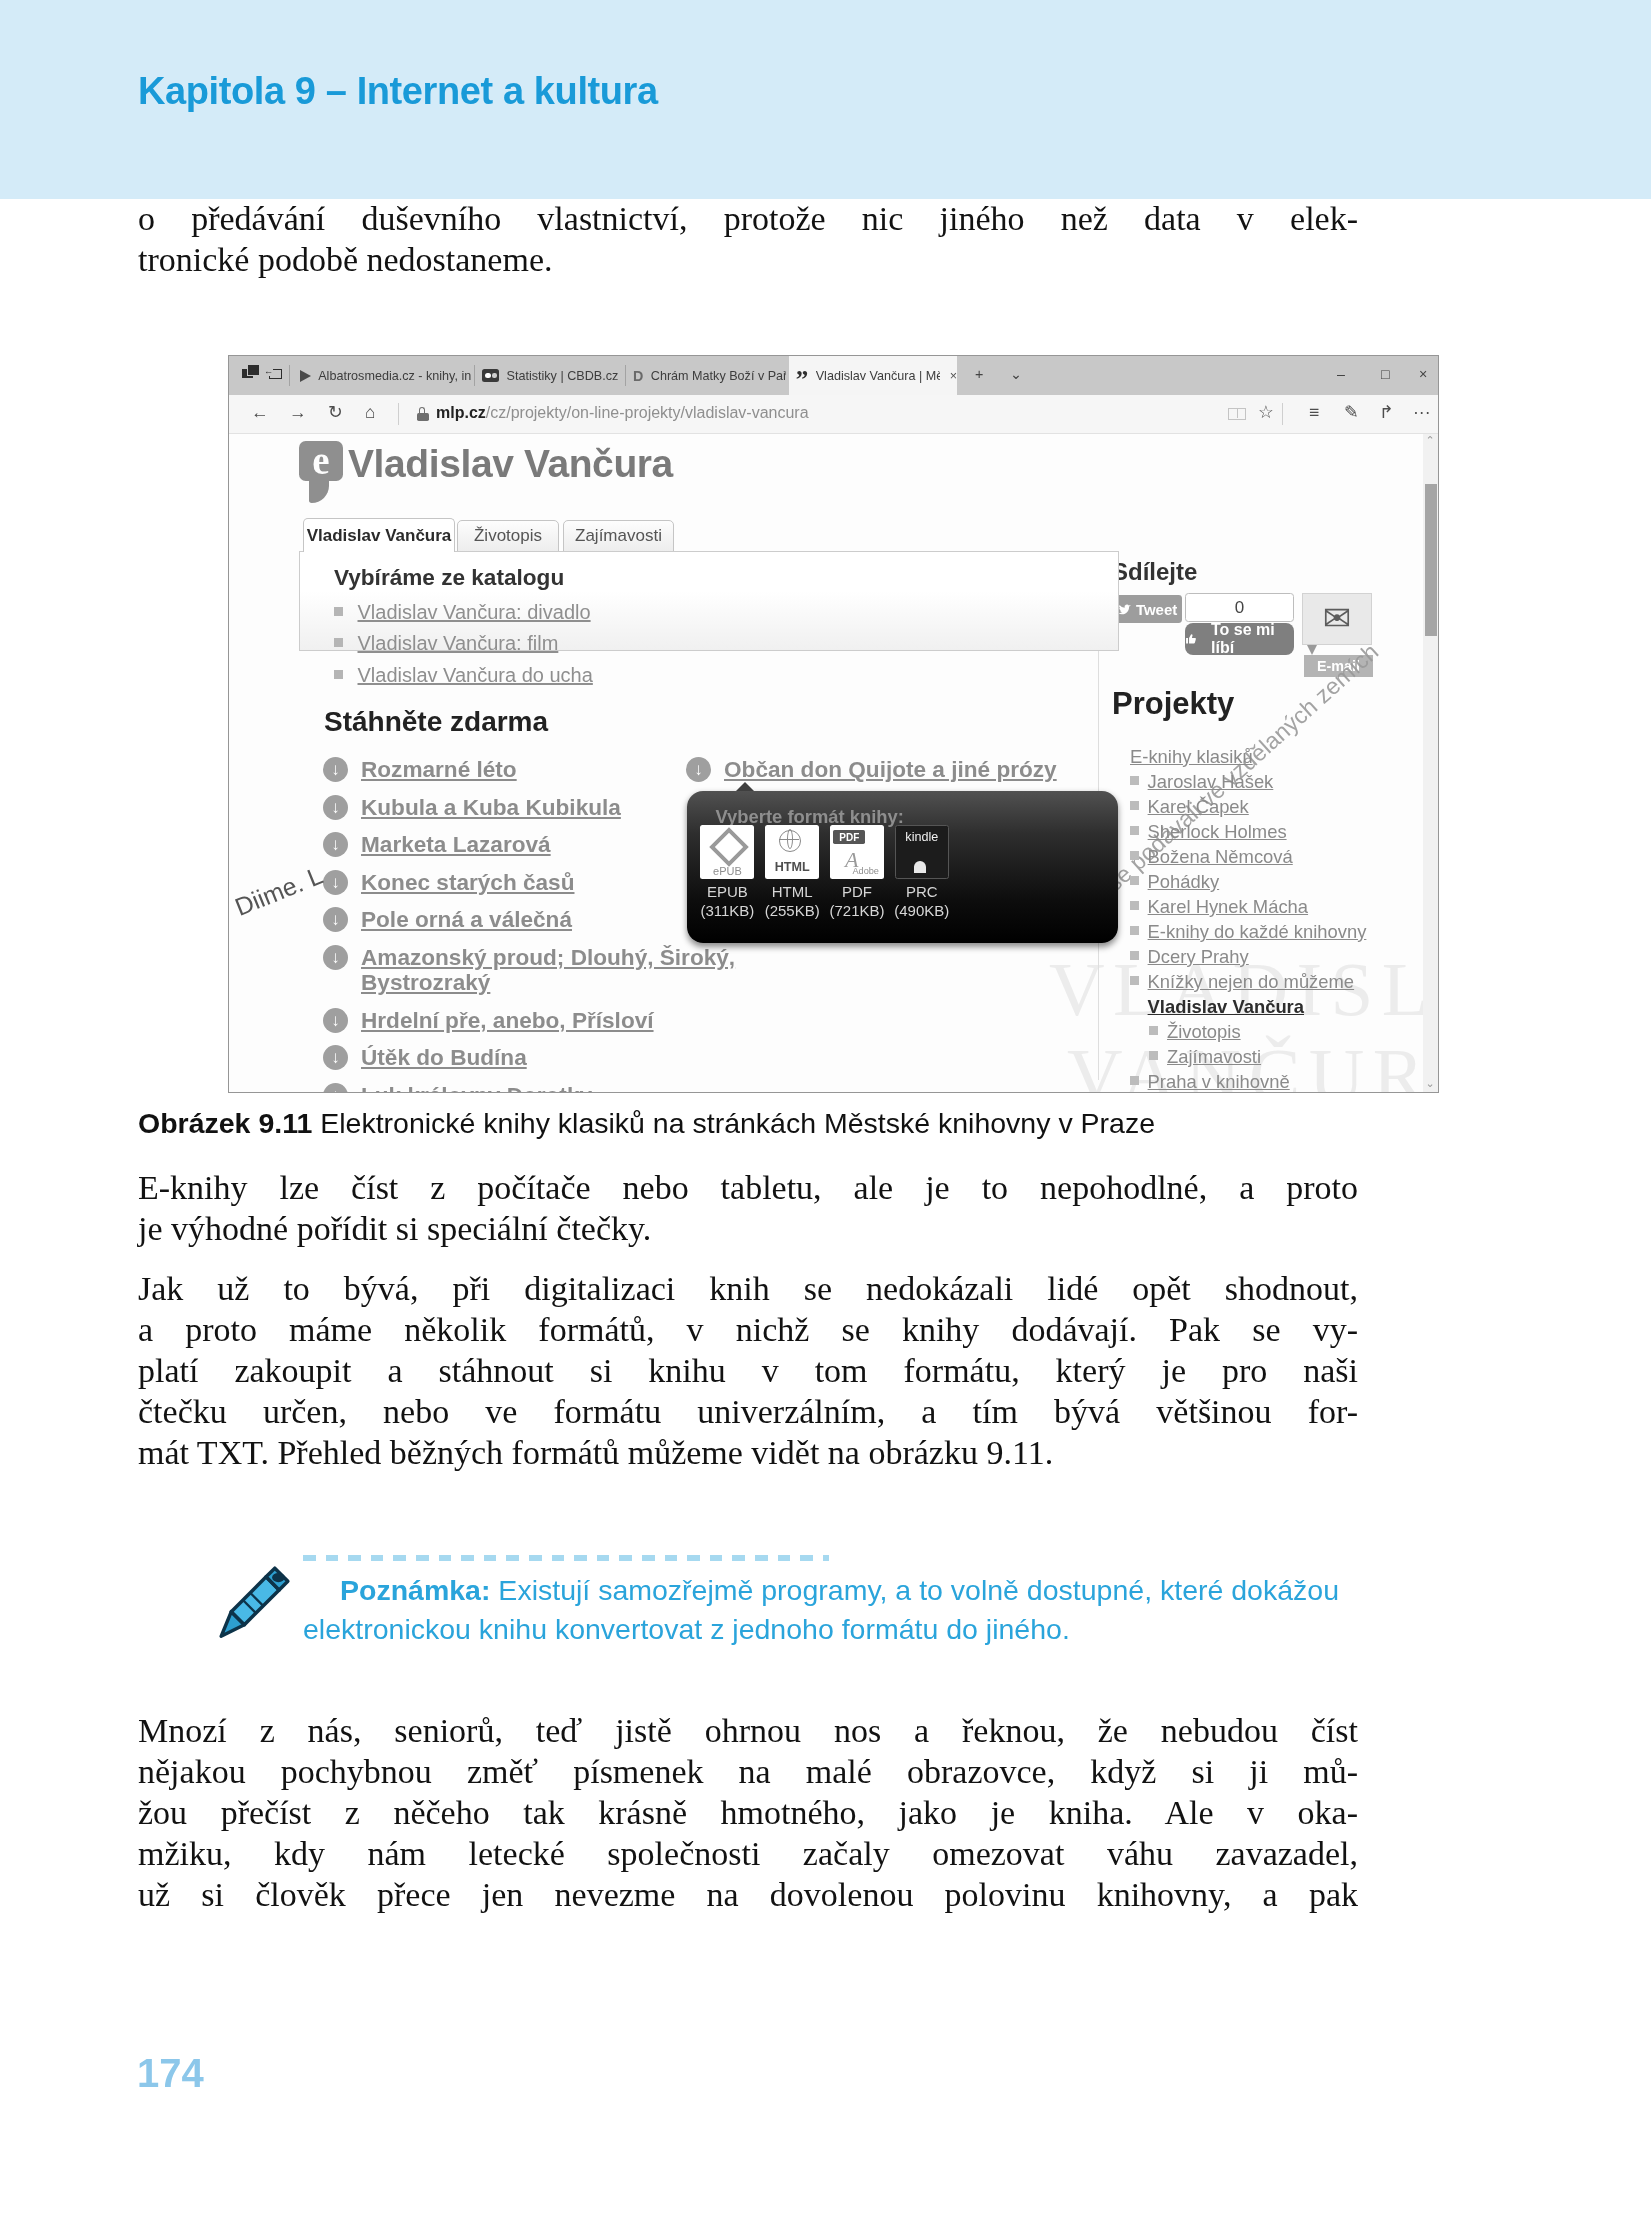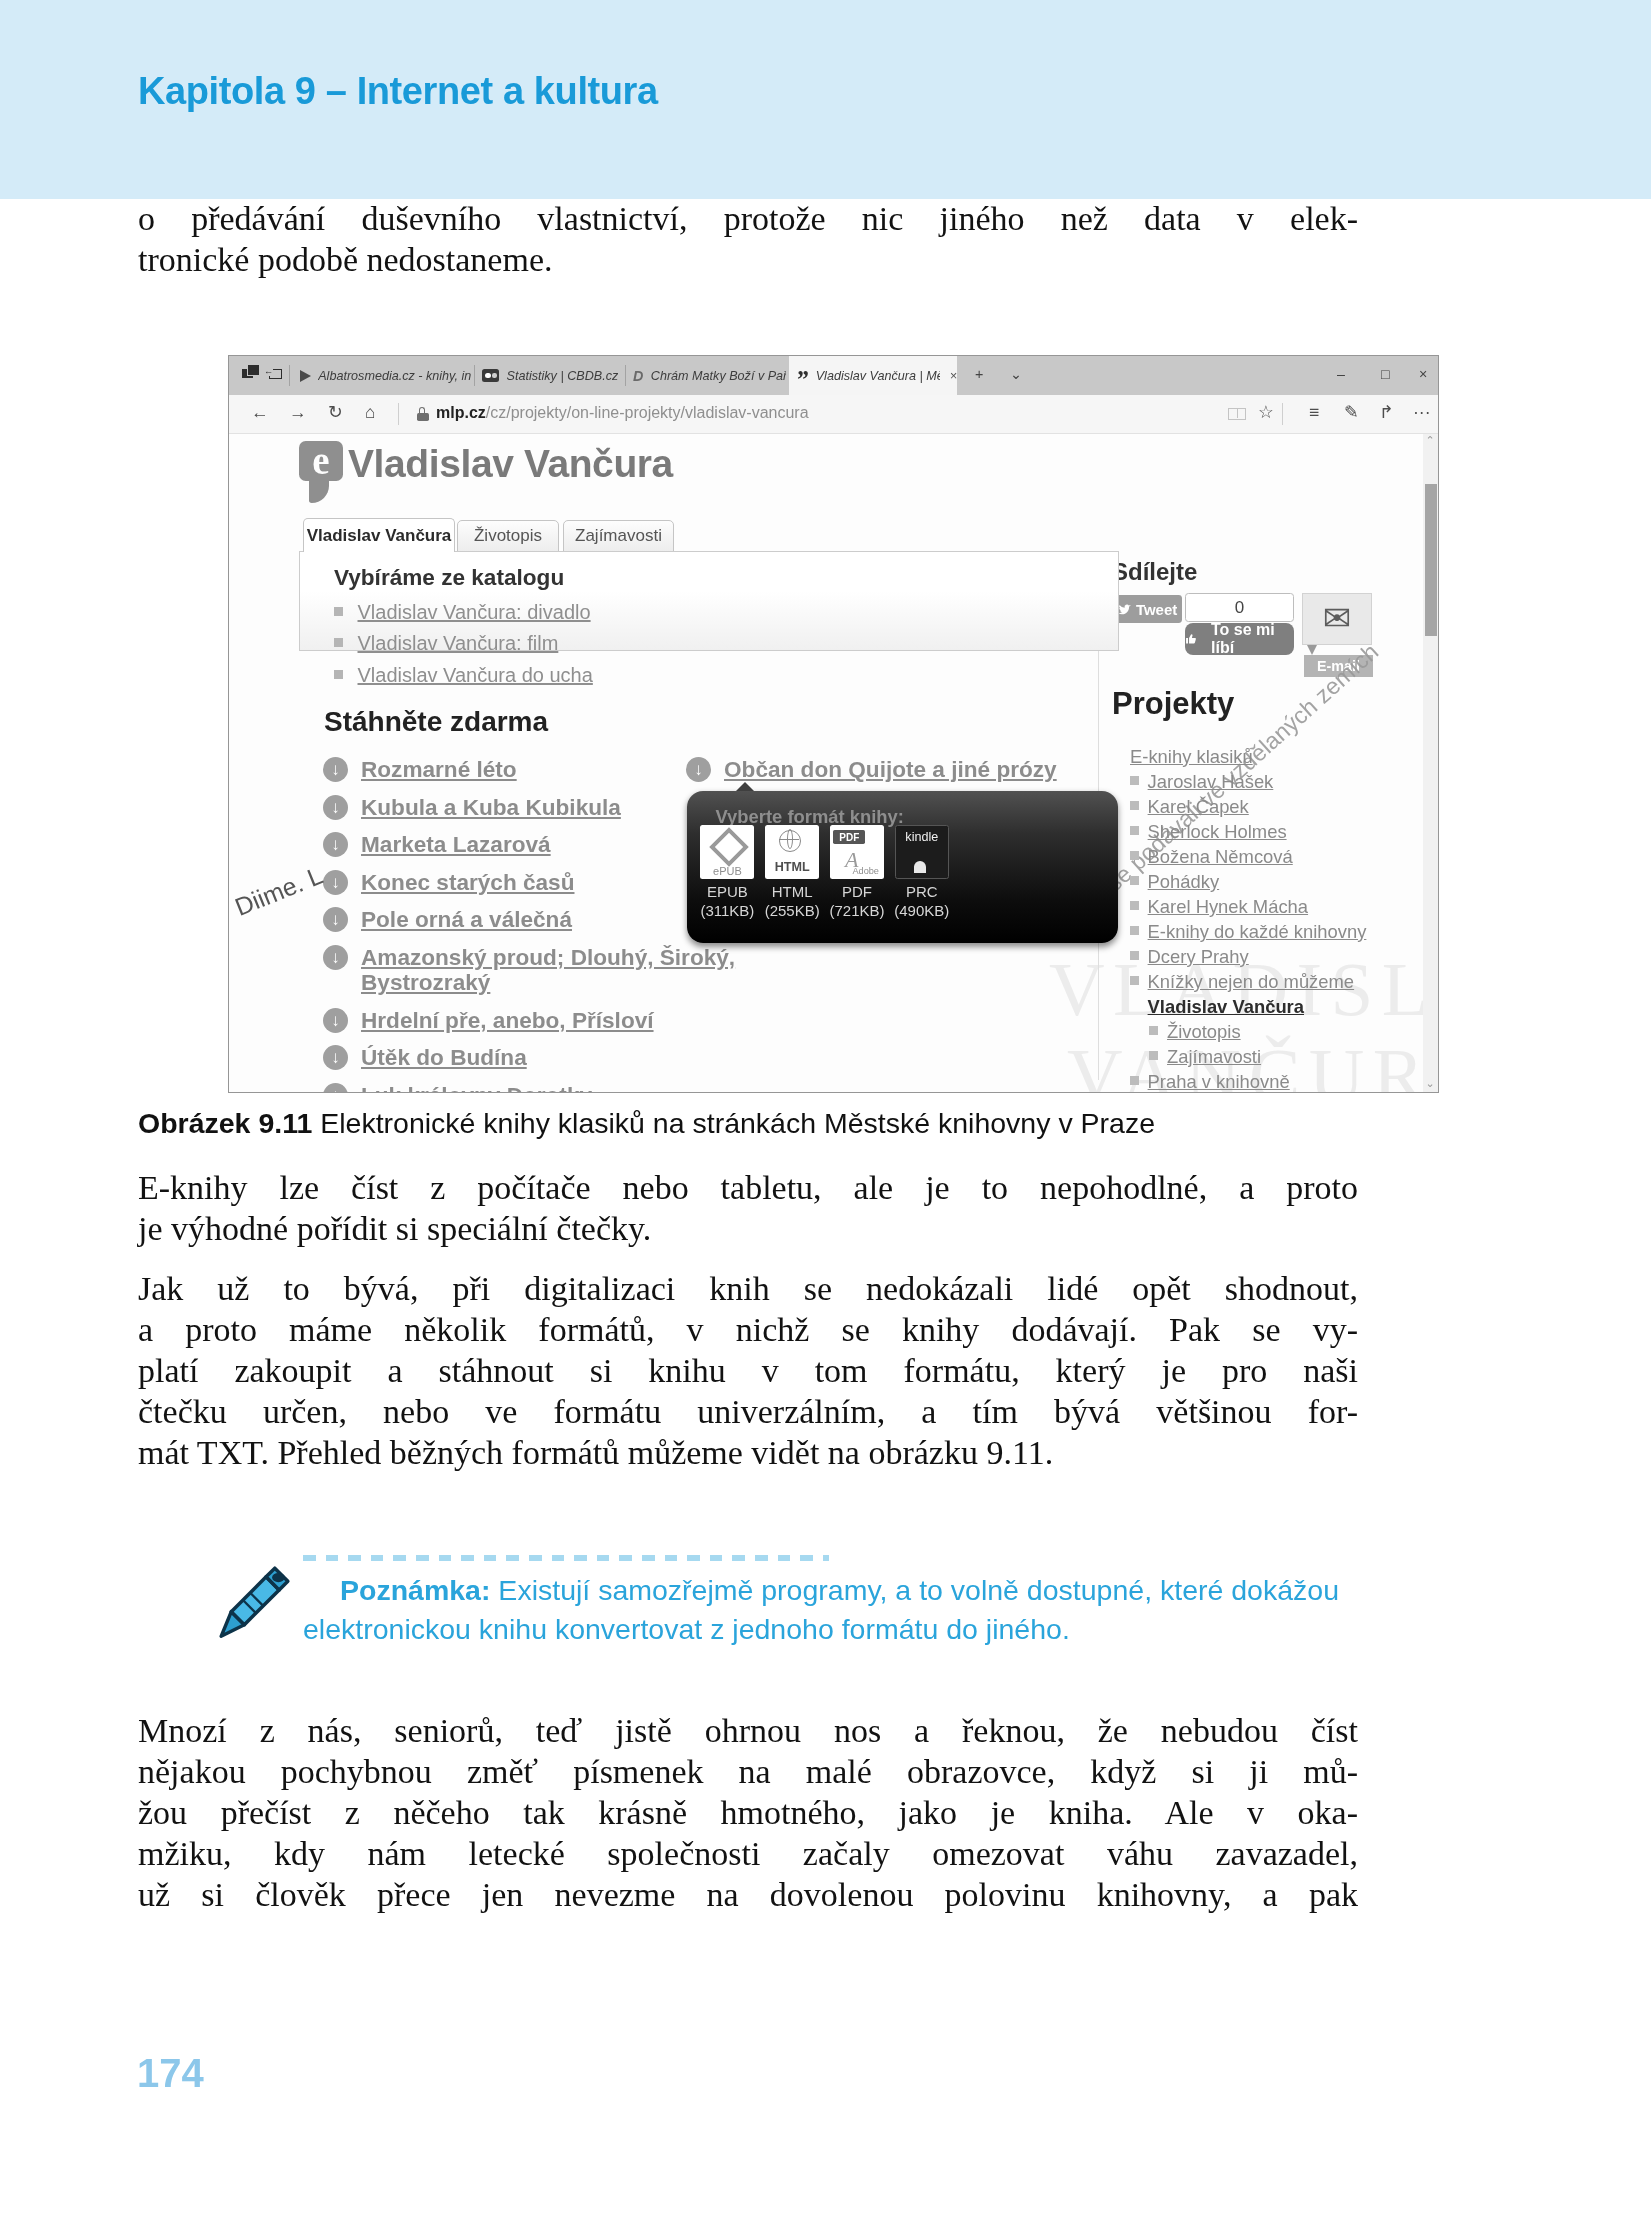--- a/index.html
+++ b/index.html
@@ -27,21 +27,21 @@
   .note-l1{top:1571px;text-align:center;} .note-l2{top:1610px;}
   .note-label{font-weight:bold;}
 
   
   .figure{position:absolute;left:228px;top:355px;width:1211px;height:738px;border:0.8px solid #969696;box-sizing:border-box;background:#fff;overflow:hidden;}
   .tabbar{position:absolute;left:0;top:0;width:100%;height:39px;background:#c8c8c8;}
   .addrbar{position:absolute;left:0;top:39px;width:100%;height:39px;background:#f6f6f6;border-bottom:0.8px solid #e2e2e2;box-sizing:border-box;}
   .webview{position:absolute;left:0;top:78px;width:100%;height:658px;background:#fdfdfd;overflow:hidden;}
 
   .tabbar *{font-size:12.6px;color:#3d3d3d;}
-  .btab{position:absolute;top:0;height:39px;display:flex;align-items:center;font-style:italic;}
+  .btab{position:absolute;top:0;height:39px;display:flex;align-items:center;}
   .btab .ttl{white-space:nowrap;overflow:hidden;}
   .tab-sep{position:absolute;top:9.2px;width:0.8px;height:21px;background:#a3a3a3;}
   .btab.active{background:#f5f5f5;}
   .ico-play{width:0;height:0;border-left:11px solid #4a4a4a;border-top:6.7px solid transparent;border-bottom:6.7px solid transparent;margin-right:7.5px;}
   .ico-cbdb{width:17px;height:12.6px;background:#3a3a3a;border-radius:2.5px;margin-right:7.5px;position:relative;}
   .ico-cbdb::after{content:"";position:absolute;left:3.4px;top:3.4px;width:5.9px;height:5.9px;border-radius:50%;background:#fff;}
   .ico-cbdb::before{content:"";position:absolute;right:2.5px;top:4.2px;width:4.2px;height:4.2px;border-radius:50%;background:#cfcfcf;}
   .ico-dletter{font-size:14.3px;font-weight:bold;color:#6a6a6a;margin-right:7.5px;}
   .ico-quote{font-family:"Liberation Serif",serif;font-size:25px;font-weight:bold;color:#303030;line-height:8.4px;margin-right:7.5px;margin-top:10px;}
   .tab-close{margin-left:10px;font-size:12.6px;color:#555;}

